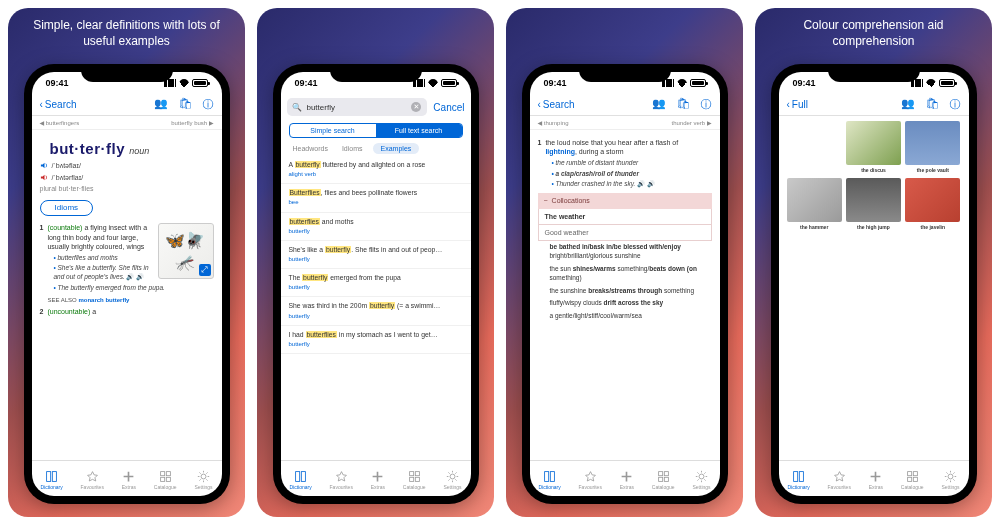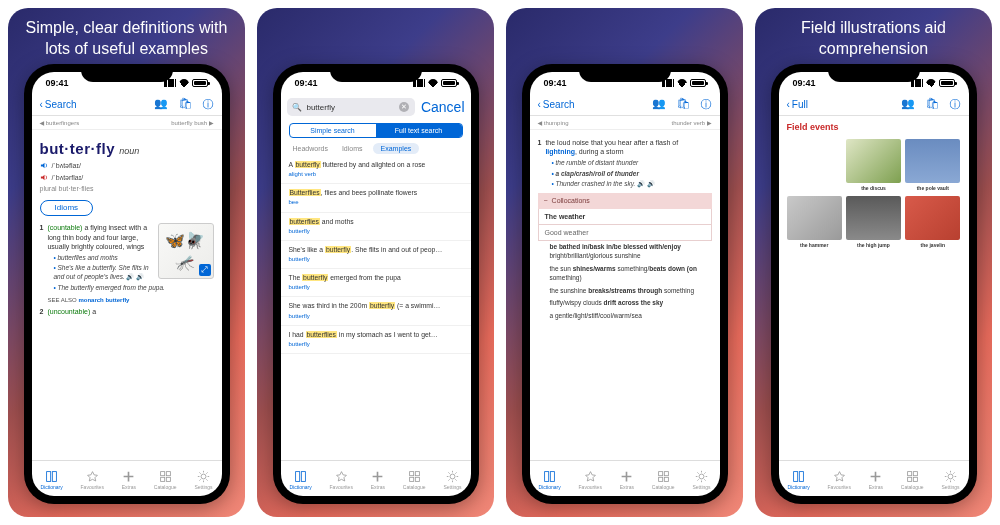--- a/index.html
+++ b/index.html
@@ -1,34 +1,34 @@
 <!DOCTYPE html>
 <html><head>
 <meta charset="utf-8">
 <style>
 *{box-sizing:border-box;margin:0;padding:0;font-family:-apple-system,BlinkMacSystemFont,sans-serif}
 body{width:1000px;height:525px;display:flex;gap:12px;padding:8px;background:#fff}
 .panel{flex:1;border-radius:20px;position:relative;overflow:hidden;background:linear-gradient(135deg,#2a2a6a 0%,#3d3d8a 25%,#a05050 55%,#e86b5c 75%,#f08878 100%)}
-.caption{color:#fff;text-align:center;padding:10px 16px 12px;font-size:16px;line-height:1.3}
+.caption{color:#fff;text-align:center;padding:10px 16px 12px;font-size:12px;line-height:1.3}
 .phone{position:absolute;left:50%;transform:translateX(-50%);top:56px;width:206px;height:440px;background:#000;border-radius:30px;padding:8px;box-shadow:0 4px 20px rgba(0,0,0,.35)}
 .notch{position:absolute;top:0;left:50%;transform:translateX(-50%);width:92px;height:18px;background:#000;border-radius:0 0 12px 12px;z-index:10}
 .screen{width:100%;height:100%;background:#fff;border-radius:22px;overflow:hidden;position:relative;display:flex;flex-direction:column}
 .status{height:22px;display:flex;justify-content:space-between;align-items:center;padding:0 14px;font-size:9px;font-weight:700}
 .status .r{display:flex;gap:3px;align-items:center}
 .bars{width:12px;height:8px;background:linear-gradient(to right,#000 0%,#000 25%,transparent 25%,transparent 30%,#000 30%,#000 55%,transparent 55%,transparent 60%,#000 60%,#000 85%,transparent 85%,transparent 90%,#000 90%)}
 .wifi{width:10px;height:8px;position:relative;background:conic-gradient(from -45deg at 50% 100%,#000 0deg,#000 90deg,transparent 90deg);border-radius:10px 10px 0 0}
 .batt{width:16px;height:8px;border:1px solid #000;border-radius:2px;position:relative}
 .batt::after{content:"";position:absolute;right:-3px;top:2px;width:2px;height:3px;background:#000;border-radius:0 1px 1px 0}
 .batt::before{content:"";position:absolute;left:1px;top:1px;width:12px;height:4px;background:#000;border-radius:1px}
 .nav{display:flex;justify-content:space-between;align-items:center;padding:3px 8px;font-size:10px;color:#0066d6;border-bottom:1px solid #e0e0e0}
 .nav .back{display:flex;align-items:center;gap:2px}
 .nav-icons{display:flex;gap:10px;color:#0066d6;font-size:11px}
 .sub{display:flex;justify-content:space-between;padding:3px 8px;font-size:6px;color:#888;border-bottom:1px solid #eee;align-items:center}
 .content{flex:1;overflow:hidden;padding:5px 8px;font-size:7px;color:#333;line-height:1.35}
-.headword{font-size:15px;font-weight:800;color:#1a1a6a;margin:4px 0 1px}
+.headword{font-size:15px;font-weight:800;color:#1a1a6a;margin:4px 10px 1px}
 .headword .dots{letter-spacing:.5px}
 .pos{font-weight:400;font-style:italic;color:#444;font-size:9px}
 .pron{display:flex;align-items:center;gap:3px;margin:2px 0;color:#444;font-size:7px}
 .spk{width:9px;height:9px;display:inline-flex;align-items:center;justify-content:center}
 .spk svg{width:9px;height:9px}
 .idiom-btn{border:1.2px solid #0066d6;color:#0066d6;border-radius:12px;padding:2px 14px;font-size:8px;margin:4px 0;display:inline-block}
 .sense{display:flex;gap:4px;margin-top:3px}
 .sense .n{font-weight:700;color:#333;font-size:7px}
 .sense .t{flex:1}
 .gram{color:#0b7a0b}
@@ -38,21 +38,21 @@
 .expand{position:absolute;bottom:2px;right:2px;width:12px;height:12px;background:#0066d6;border-radius:2px;color:#fff;font-size:8px;line-height:12px}
 .seealso{font-size:6px;color:#555;margin-top:3px}
 .seealso a{color:#0066d6;font-weight:700}
 .tabbar{height:36px;border-top:1px solid #ddd;display:flex;justify-content:space-around;align-items:center;padding-top:2px}
 .tab{display:flex;flex-direction:column;align-items:center;font-size:5px;color:#999;gap:1px}
 .tab.on{color:#0066d6}
 .tab svg{width:13px;height:13px}
 .searchbar{display:flex;gap:6px;padding:4px 6px;align-items:center}
 .searchbar .field{flex:1;background:#e9e9ee;border-radius:5px;height:18px;display:flex;align-items:center;padding:0 6px;font-size:8px;color:#333;gap:4px}
 .searchbar .field .x{margin-left:auto;width:10px;height:10px;background:#b0b0b5;border-radius:50%;color:#fff;font-size:7px;display:flex;align-items:center;justify-content:center}
-.cancel{color:#0066d6;font-size:14px}
+.cancel{color:#0066d6;font-size:10px}
 .seg{margin:3px 8px;display:flex;border:1px solid #0066d6;border-radius:4px;overflow:hidden;font-size:7px}
 .seg div{flex:1;text-align:center;padding:3px 0;color:#0066d6}
 .seg .on{background:#0066d6;color:#fff}
 .filters{display:flex;gap:6px;padding:2px 8px;font-size:7px;color:#888}
 .filters .on{background:#e3ecf8;color:#0066d6;border-radius:9px;padding:2px 8px}
 .filters div{padding:2px 4px}
 .result{padding:4px 8px;border-bottom:1px solid #f0f0f0}
 .result .line{font-size:6.8px;color:#333}
 .result .sub{font-size:6px;color:#0066d6;border:0;padding:1px 0}
 .hl{background:#ffe680;padding:0 1px}
@@ -362,21 +362,21 @@
               <path stroke="currentColor" d="M8 1v2M8 13v2M1 8h2M13 8h2M3 3l1.5 1.5M11.5 11.5L13 13M13 3l-1.5 1.5M4.5 11.5L3 13"></path>
             </svg>
             <span>Settings</span>
           </div>
         </div>
     </div>
   </div>
 </div>
 
 <div class="panel">
-  <div class="caption">Field illustrations aid comprehension</div>
+  <div class="caption">Colour comprehension aid comprehension</div>
   <div class="phone">
       <div class="notch"></div>
     <div class="screen">
       <div class="status">
           <span>09:41</span>
           <span class="r">
             <span class="bars"></span>
             <span class="wifi"></span>
             <span class="batt"></span>
           </span>
@@ -386,21 +386,20 @@
             <span>‹</span>
             <span>Full</span>
           </div>
           <div class="nav-icons">
             <span>👥</span>
             <span>🛍</span>
             <span>ⓘ</span>
           </div>
         </div>
       <div class="gallery content">
-        <div class="gal-title">Field events</div>
         <div class="grid">
             <div class="cell" style="grid-column: 2;">
               <div class="img" style="background:linear-gradient(135deg,#dfe6c5,#7ea050)"></div>
               <div class="lab">the discus</div>
             </div>
             <div class="cell">
               <div class="img" style="background:linear-gradient(180deg,#6a8cc0,#8aa8d4)"></div>
               <div class="lab">the pole vault</div>
             </div>
             <div class="cell">

